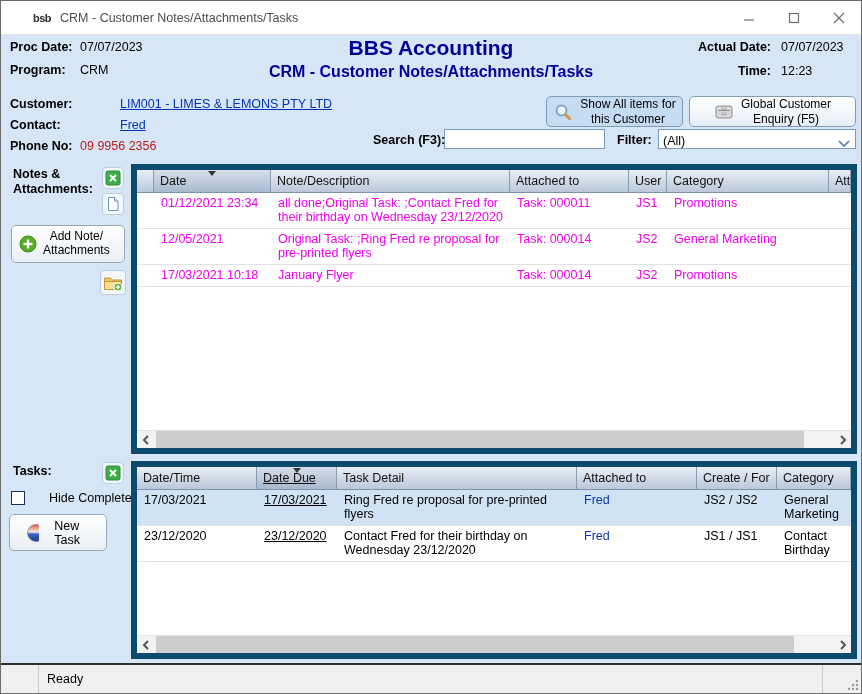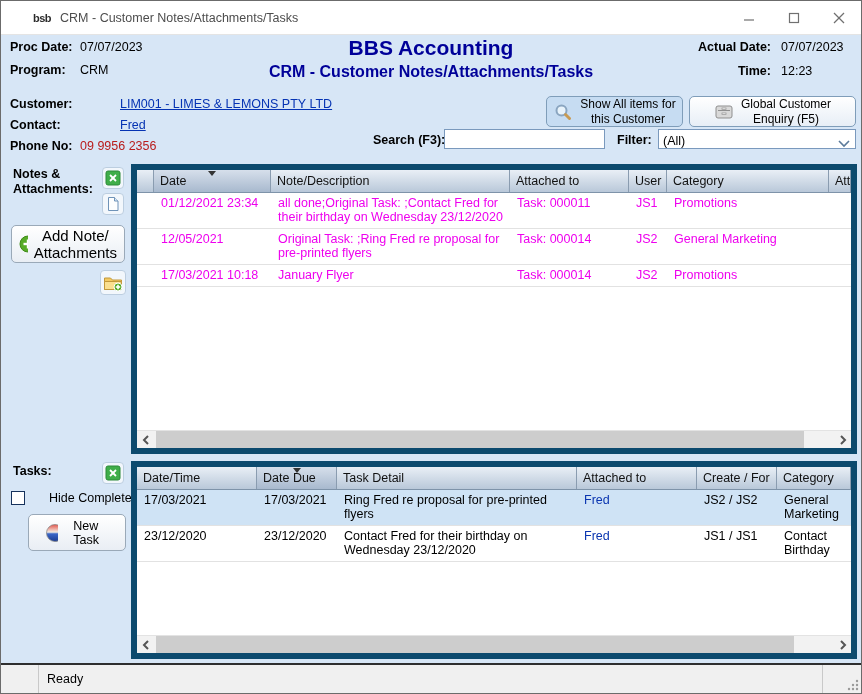--- a/index.html
+++ b/index.html
@@ -47,44 +47,44 @@
   .filter-select .chev{margin-left:auto;margin-right:5px;}
 
   
   .side-label{position:absolute;font-weight:bold;line-height:1.2;}
   .notes-label{left:12px;top:166px;width:86px;}
   .tasks-label{left:12px;top:463px;}
   .icon-btn{position:absolute;width:22px;height:22px;border:1px solid #bccee0;border-radius:4px;background:#f2f7fc;
             display:flex;align-items:center;justify-content:center;box-sizing:border-box;}
   .add-btn{position:absolute;left:10px;top:224px;width:114px;height:38px;border:1px solid #9aa9b8;border-radius:5px;
            background:linear-gradient(#ffffff,#e9eef4);display:flex;align-items:center;gap:6px;padding:0 7px;
-           box-sizing:border-box;font-size:15px;line-height:1.15;}
+           box-sizing:border-box;font-size:12px;line-height:1.15;}
   .chk-row{position:absolute;left:10px;top:490px;display:flex;align-items:center;gap:24px;}
   .chk{width:14px;height:14px;border:1px solid #16325c;background:#fff;box-sizing:border-box;}
-  .newtask-btn{position:absolute;left:27px;top:513px;width:98px;height:37px;border:1px solid #9aa9b8;border-radius:5px;
+  .newtask-btn{position:absolute;left:8px;top:513px;width:98px;height:37px;border:1px solid #9aa9b8;border-radius:5px;
            background:linear-gradient(#ffffff,#e9eef4);display:flex;align-items:center;gap:15px;padding:0 16px;
            box-sizing:border-box;font-size:12.5px;}
 
   
   .tbl{position:absolute;left:130px;width:726px;background:#fff;border:6px solid #0c4a6e;box-sizing:border-box;overflow:hidden;}
   .tbl-notes{top:163px;height:290px;}
   .tbl-tasks{top:460px;height:198px;}
   .thead{display:flex;height:22px;background:linear-gradient(#e9eff6,#b9c8d9);border-bottom:1px solid #7e93a9;}
   .th{box-sizing:border-box;padding:4px 4px 0 6px;border-right:1px solid #8a9cb0;color:#111;position:relative;
       overflow:hidden;white-space:nowrap;flex-shrink:0;}
   .th.sorted{background:linear-gradient(#d6dfeb,#a8b9ce);}
   .sort-arrow{position:absolute;top:1px;left:50%;transform:translateX(-50%);width:0;height:0;
       border-left:4px solid transparent;border-right:4px solid transparent;border-top:5px solid #333;}
   .tbody{position:relative;}
   .tr{display:flex;border-bottom:1px solid #e2e2e2;align-items:stretch;}
   .tr.selected{background:#cfe3f5;}
   .td{box-sizing:border-box;padding:3px 6px 4px 7px;overflow:hidden;flex-shrink:0;}
   .magenta .td{color:#ee00ee;}
   .n-c0{width:17px;}.n-c1{width:117px;}.n-c2{width:239px;}.n-c3{width:119px;}.n-c4{width:38px;}.n-c5{width:162px;}.n-c6{flex:1 1 auto;min-width:0;}
-  .t-c0{width:120px;}.t-c1{width:80px;}.t-c2{width:240px;}.t-c3{width:120px;}.t-c4{width:80px;}.t-c5{flex:1 1 auto;min-width:0;}
+  .t-c0{width:120px;}.t-c1{width:80px;text-decoration:underline;}.t-c2{width:240px;}.t-c3{width:120px;}.t-c4{width:80px;}.t-c5{flex:1 1 auto;min-width:0;}
   .cell-link{color:#0a35b0;}
 
   .hscroll{position:absolute;left:0;right:0;bottom:0;height:17px;background:#f2f2f2;border-top:1px solid #e3e3e3;
            display:flex;align-items:center;}
   .sb-btn{width:17px;height:17px;flex:0 0 17px;display:flex;align-items:center;justify-content:center;}
   .sb-thumb{height:17px;background:#cdcdcd;}
   .sb-thumb.notes{width:648px;margin-left:2px;}
   .sb-thumb.tasks{width:638px;margin-left:2px;}
   .sb-right{margin-left:auto;}
 

